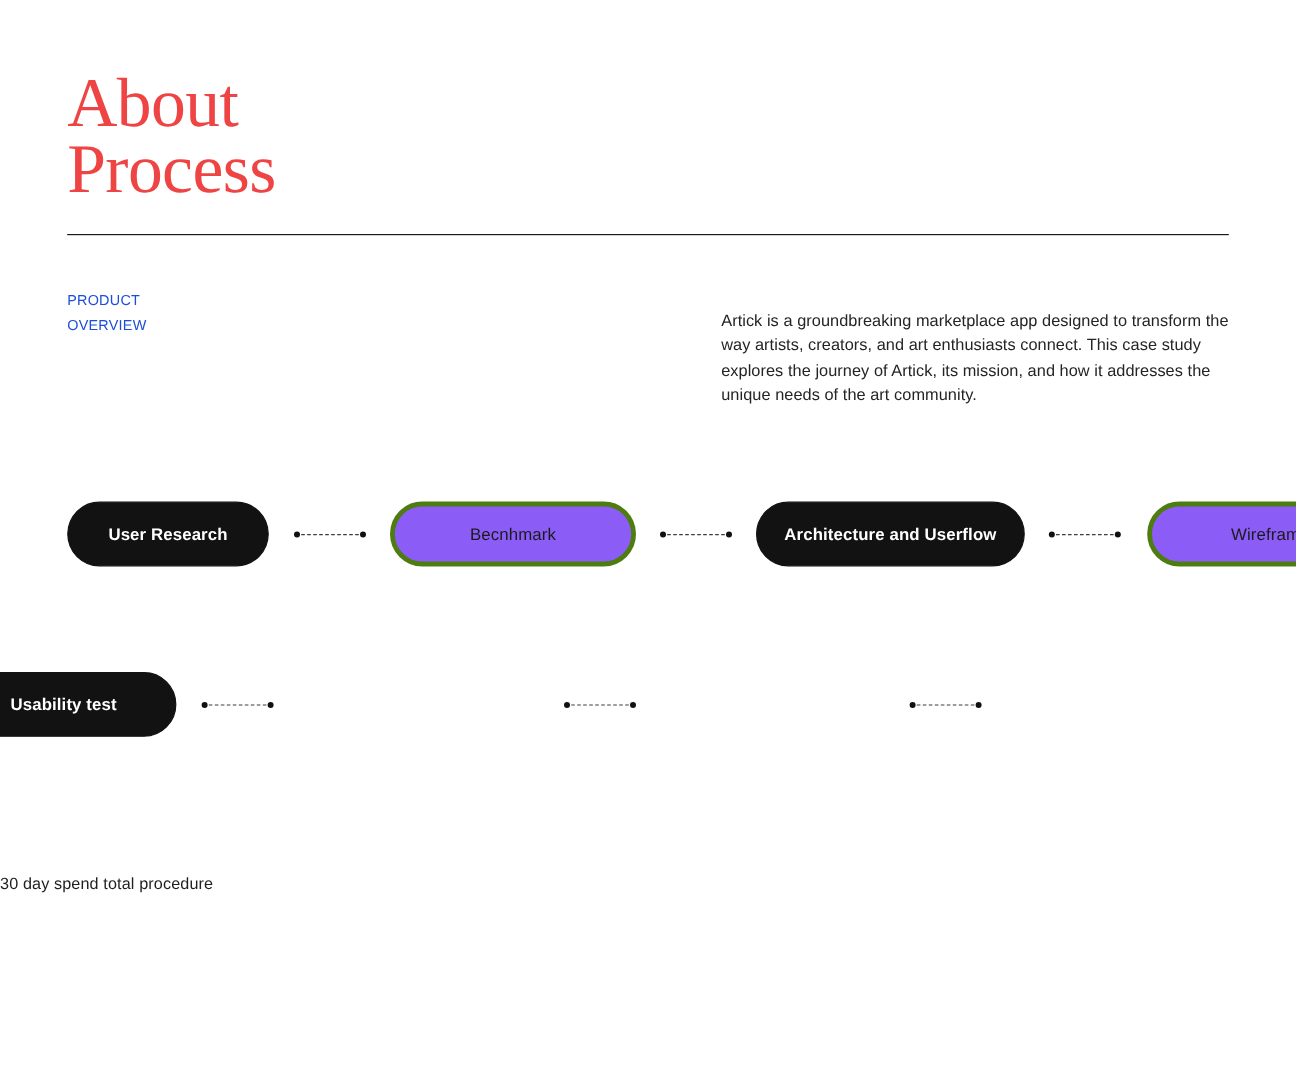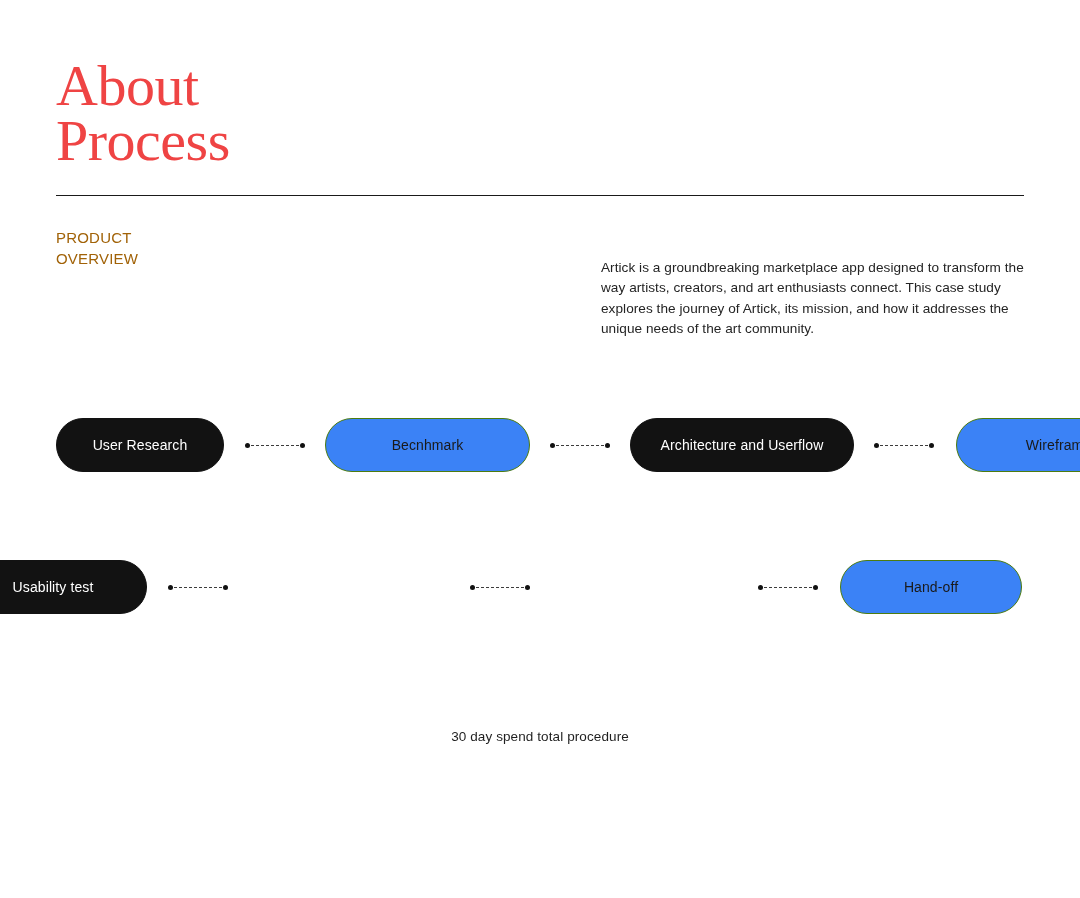--- a/index.html
+++ b/index.html
@@ -36,25 +36,25 @@
     left: 56px;
     top: 195px;
     width: 968px;
     height: 1px;
     background: #1a1a1a;
   }
 
   .overview-label {
     position: absolute;
     left: 56px;
-    top: 228px;
-    font-size: 15px;
+    top: 240px;
+    font-size: 12px;
     line-height: 20.5px;
     letter-spacing: 0.2px;
-    color: #a16207;
+    color: #1d4ed8;
     white-space: pre-line;
   }
 
   .overview-body {
     position: absolute;
     left: 601px;
     top: 224px;
     width: 424px;
     font-size: 13.6px;
     line-height: 20.4px;
@@ -81,25 +81,26 @@
     justify-content: center;
     box-sizing: border-box;
     font-size: 14px;
     letter-spacing: 0.1px;
     white-space: nowrap;
   }
   .pill.dark {
     background: #121212;
     color: #ffffff;
     border: 1px solid #121212;
+    font-weight: bold;
   }
   .pill.light {
-    background: #3b82f6;
+    background: #8b5cf6;
     color: #1a1a1a;
-    border: 1px solid #4d7c0f;
+    border: 4px solid #4d7c0f;
   }
 
   .connector {
     position: absolute;
     top: 25px;
     height: 5px;
     display: flex;
     align-items: center;
   }
   .connector .dot {
@@ -114,21 +115,21 @@
     height: 0;
     border-top: 1.4px dashed #3c3c3c;
     margin: 0 1px;
   }
 
   .caption {
     position: absolute;
     top: 729px;
     left: 0;
     width: 1080px;
-    text-align: center;
+    text-align: left;
     font-size: 13.5px;
     color: #1f1f1f;
     letter-spacing: 0.1px;
   }
 </style>
 </head>
 <body>
 
 <h1 class="page-title">About
 Process</h1>
@@ -181,18 +182,15 @@
       <span class="dot"></span>
     </div>
     <div class="connector" style="left: 758px; width: 60px;">
       <span class="dot"></span>
       <span class="dash"></span>
       <span class="dot"></span>
     </div>
     <div class="pill dark" style="left: -41px; width: 188px;">
       <span>Usability test</span>
     </div>
-    <div class="pill light" style="left: 840px; width: 182px;">
-      <span>Hand-off</span>
-    </div>
   </div>
 
 <div class="caption">30 day spend total procedure</div>
 
 </body></html>

